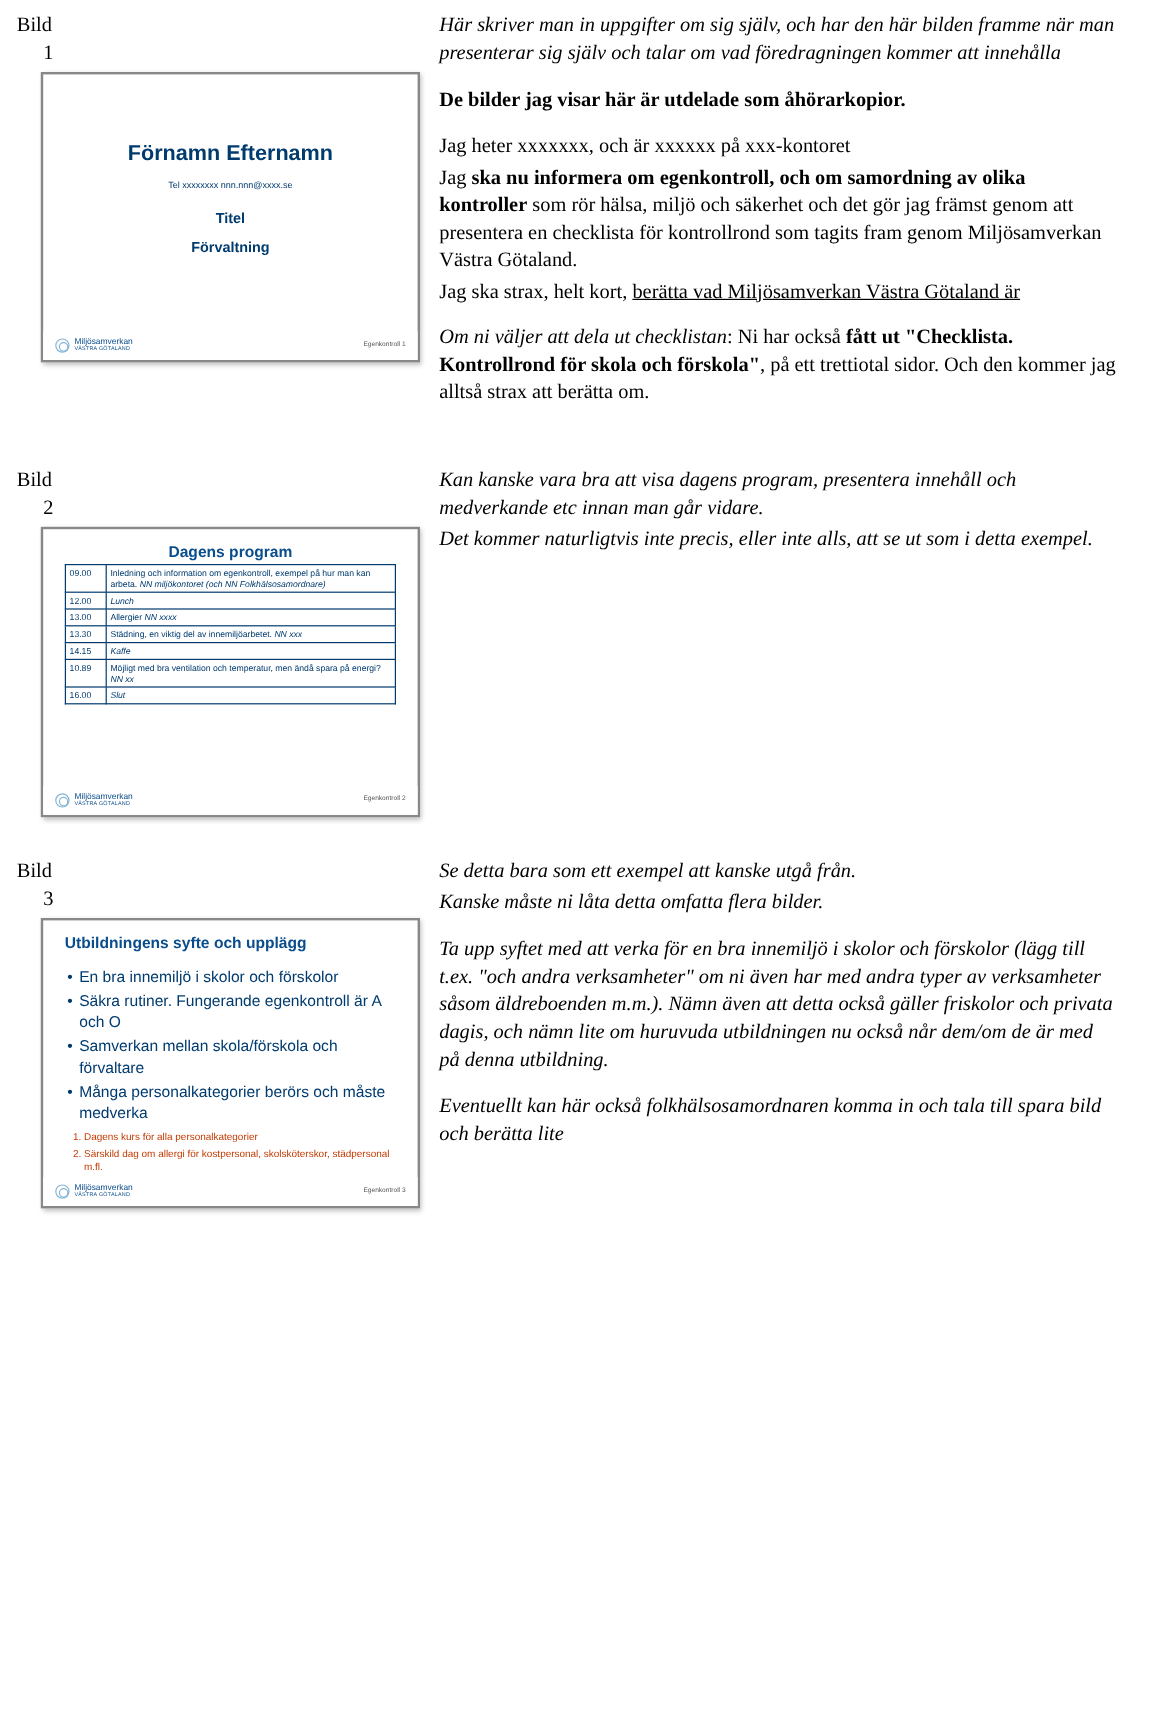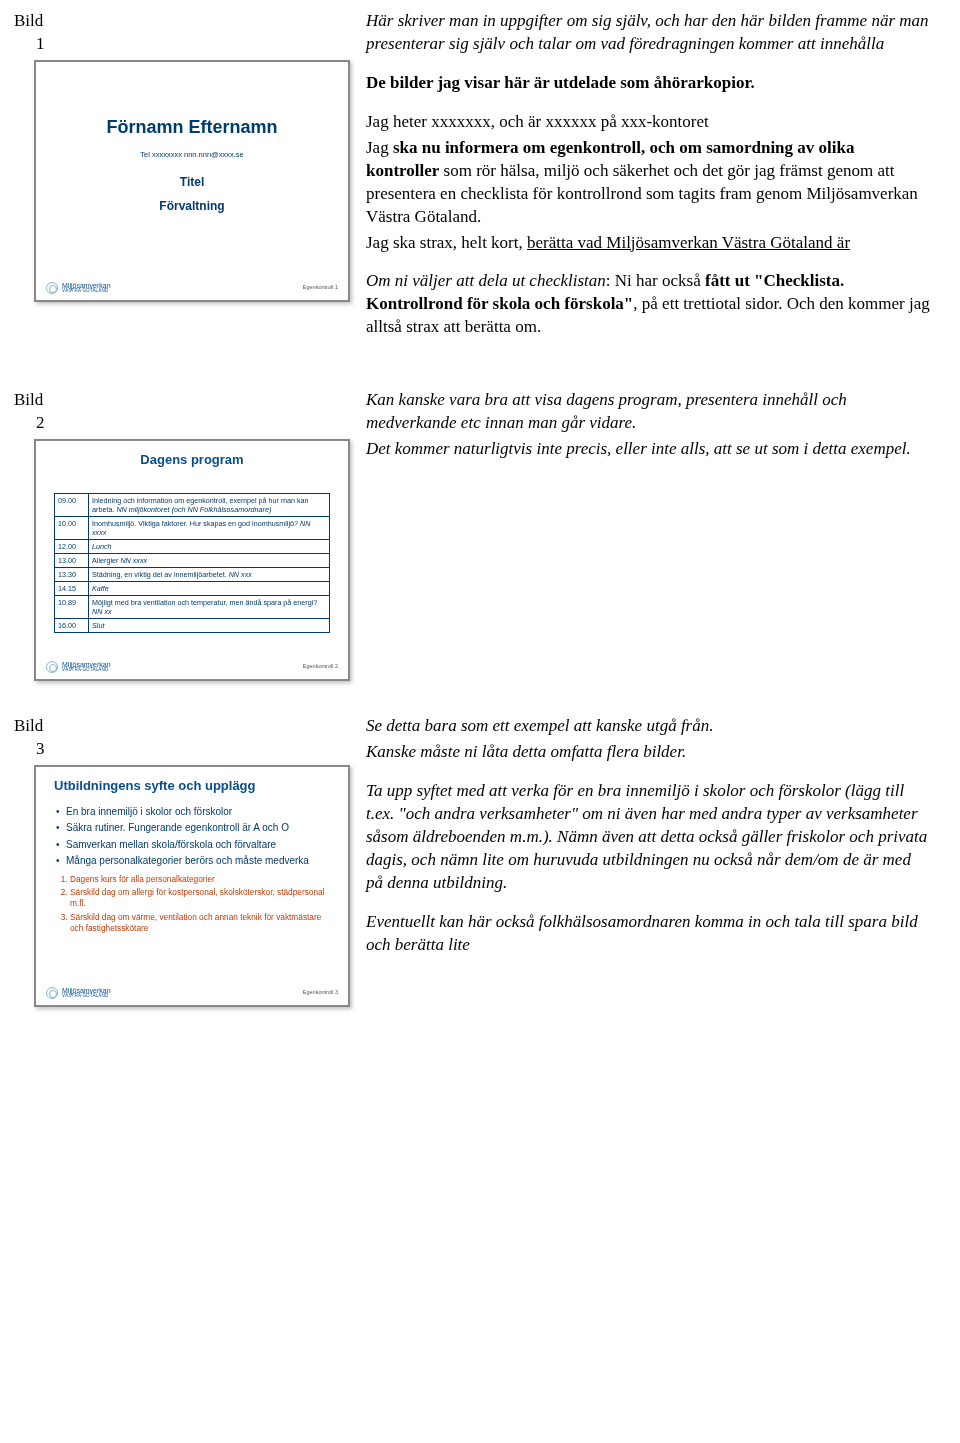--- a/index.html
+++ b/index.html
@@ -86,31 +86,31 @@
   .slide-pgnum { font-size: 5.5px; color: #555; white-space: nowrap; }
 
   
   .s1 .slide-body { display:flex; align-items:center; justify-content:center; flex-direction:column; text-align:center; }
   .s1-title  { font-size: 18px; font-weight: bold; color:#003b6f; margin-bottom: 10px; }
   .s1-tel    { font-size: 7.5px; color:#003b6f; margin-bottom: 10px; }
   .s1-sub    { font-size: 12px; font-weight:bold; color:#003b6f; margin: 4px 0; }
 
   
   .s2 .slide-body { padding-top: 10px; }
-  .s2-title { color:#0a4d8c; font-weight:bold; font-size:13px; text-align:center; margin-bottom:24px; }
+  .s2-title { color:#0a4d8c; font-weight:bold; font-size:13px; text-align:center; margin-bottom:1px; }
   .s2 table { width:100%; border-collapse: collapse; font-size:7.2px; color:#003b6f; }
   .s2 td { border:1px solid #003b6f; padding:2px 3px; vertical-align: top; line-height:1.25; }
   .s2 td:first-child { width:34px; }
   .s2 .it { font-style: italic; }
 
   
   .s3 .slide-body { padding-top: 10px; }
   .s3-title { color:#0a4d8c; font-weight:bold; font-size:13px; margin-bottom:10px; }
   .s3 ul { list-style: none; margin:0 0 6px 0; }
-  .s3 ul li { font-size:10px; color:#003b6f; margin:3px 0; padding-left:12px; position:relative; }
+  .s3 ul li { font-size:13px; color:#003b6f; margin:3px 0; padding-left:12px; position:relative; }
   .s3 ul li::before { content:"•"; position:absolute; left:2px; }
   .s3 ol { list-style: decimal; margin-left: 16px; }
   .s3 ol li { font-size:8.3px; color:#c23a00; margin:3px 0 3px 0; line-height:1.3; }
   .s3 ol li span { color:#c23a00; }
 
   
   .right-col { flex: 1; }
   .right-col p { margin: 0 0 3px 0; }
   .para-block { margin-bottom: 16px; }
   .italic { font-style: italic; }
@@ -177,24 +177,20 @@
       <span class="bild-num">2</span>
     </div>
     <div class="slide s2">
       <div class="slide-body">
         <div class="s2-title">Dagens program</div>
         <table>
           <tbody id="s2-rows">
               <tr>
                 <td>09.00</td>
                 <td>Inledning och information om egenkontroll, exempel på hur man kan arbeta. <span class="it">NN miljökontoret (och NN Folkhälsosamordnare)</span></td>
-              </tr>
-              <tr>
-                <td>10.00</td>
-                <td>Inomhusmiljö. Viktiga faktorer. Hur skapas en god inomhusmiljö? <span class="it">NN xxxx</span></td>
               </tr>
               <tr>
                 <td>12.00</td>
                 <td><span class="it">Lunch</span></td>
               </tr>
               <tr>
                 <td>13.00</td>
                 <td>Allergier <span class="it">NN xxxx</span></td>
               </tr>
               <tr>

